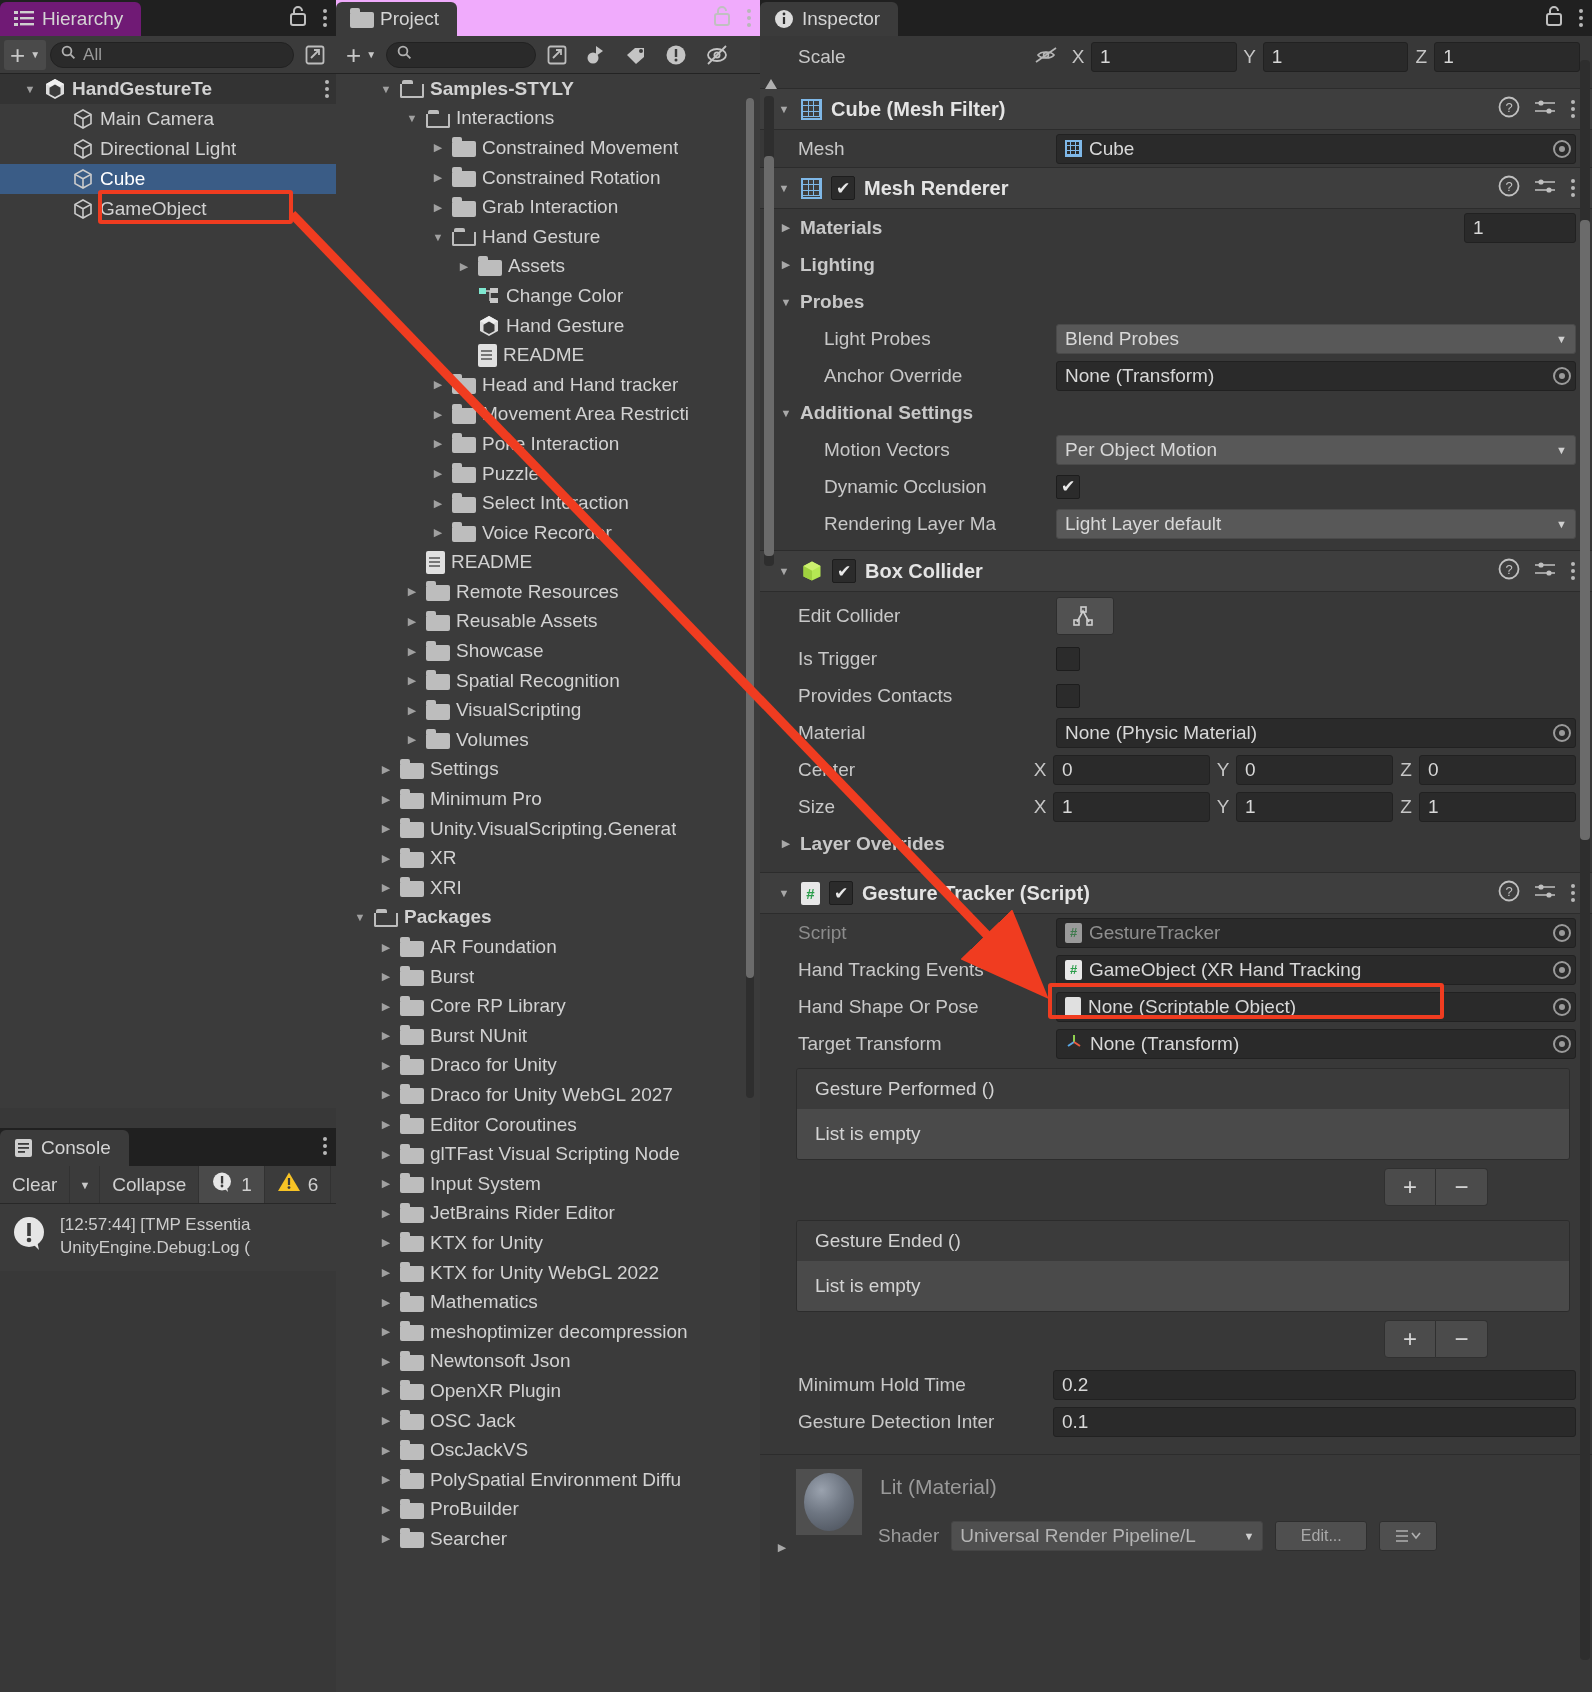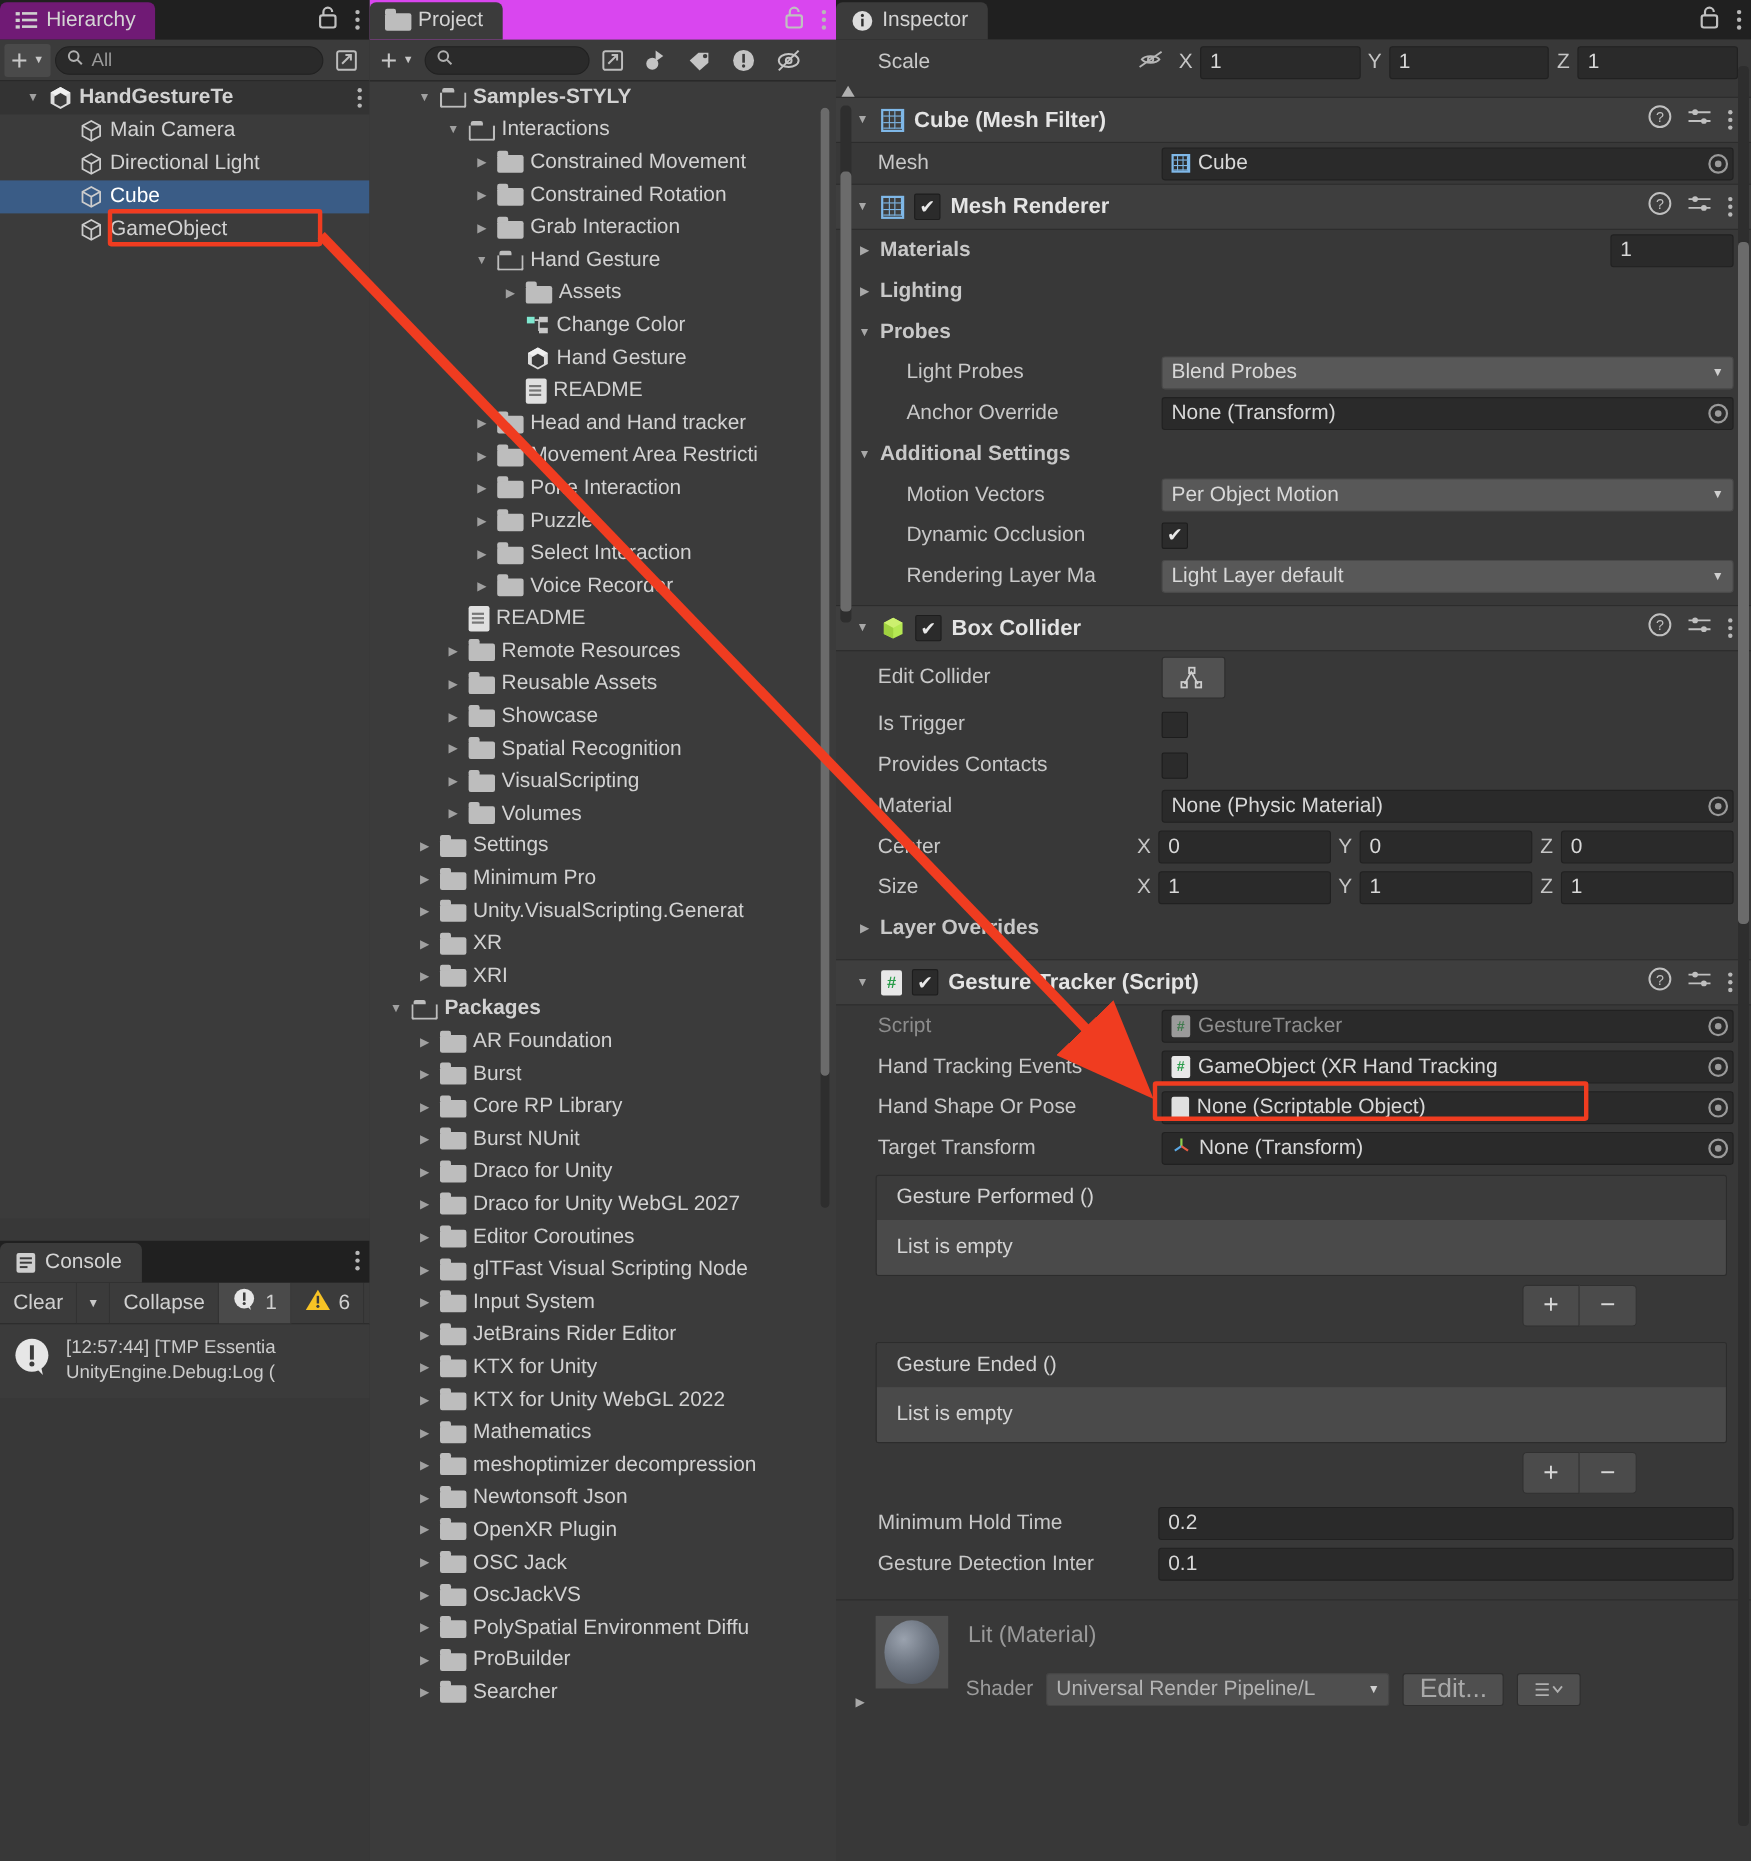--- a/index.html
+++ b/index.html
@@ -54,21 +54,21 @@
     padding-right: 6px; white-space: nowrap; position: relative;
   }
   .trow.sel { background: #3a5c86; color: #fff; }
   .trow.root { background: #333333; font-weight: bold; }
   .arrow { width: 16px; text-align: center; color: #a0a0a0; font-size: 11px; flex: 0 0 16px; }
   .arrow.none { color: transparent; }
   .tlabel { overflow: hidden; text-overflow: clip; }
 
   
   #project { left: 336px; top: 0; width: 424px; height: 1692px; background: #3b3b3b; }
-  #project .tabbar { background: #d946ef; }
+  #project .tabbar { background: #f0abfc; }
   .ptree { font-size: 19px; position: relative; height: 1618px; overflow: hidden; }
   .prow { height: 29.6px; display: flex; align-items: center; gap: 6px; white-space: nowrap; }
   .prow.bold { font-weight: bold; }
 
   
   #inspector { left: 760px; top: 0; width: 832px; height: 1692px; background: #383838; }
   #inspector .tabbar { background: #202020; }
   .insp-body { position: relative; height: 1656px; background: #383838; }
 
   .row { display: flex; align-items: center; height: 37px; padding-left: 38px; font-size: 19px; }
@@ -165,21 +165,21 @@
 
   .scrollbar { position: absolute; background: #2e2e2e; border-radius: 4px; }
   .scrollthumb { position: absolute; background: #6b6b6b; border-radius: 4px; }
 
   .matprev { width: 66px; height: 66px; background: #4f4f4f; display:flex; align-items:center; justify-content:center;}
   .matball { width: 50px; height: 58px; border-radius: 50%;
     background: radial-gradient(circle at 35% 30%, #9aa2ae 0%, #6e7682 45%, #474d57 100%); }
   .btn {
     background: #515151; border: 1px solid #2e2e2e; border-radius: 3px;
     height: 30px; display: flex; align-items: center; justify-content: center;
-    padding: 0 10px; font-size: 24px; color: #cfcfcf;
+    padding: 0 10px; font-size: 16px; color: #cfcfcf;
   }
 </style>
 </head>
 <body>
 
 <div id="root">
 
   <div class="panel" id="hierarchy">
     <div class="tabbar">
       <div class="tab" style="background:#701a75;">

